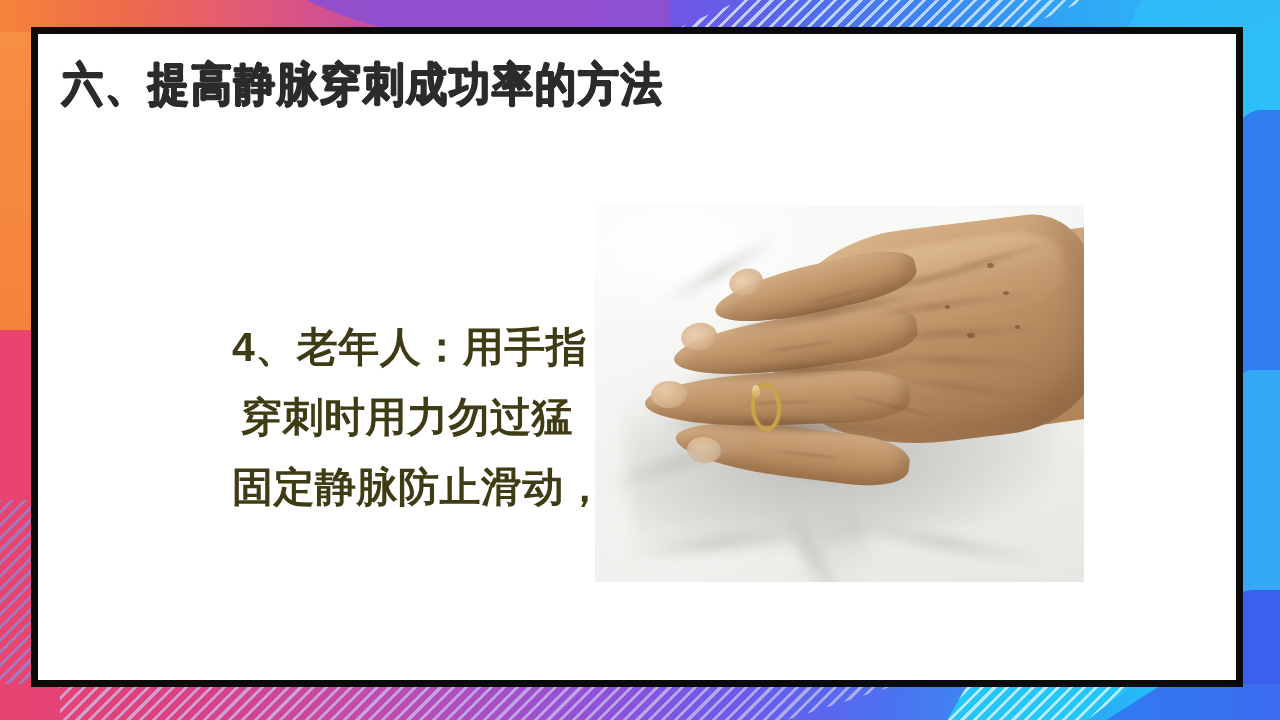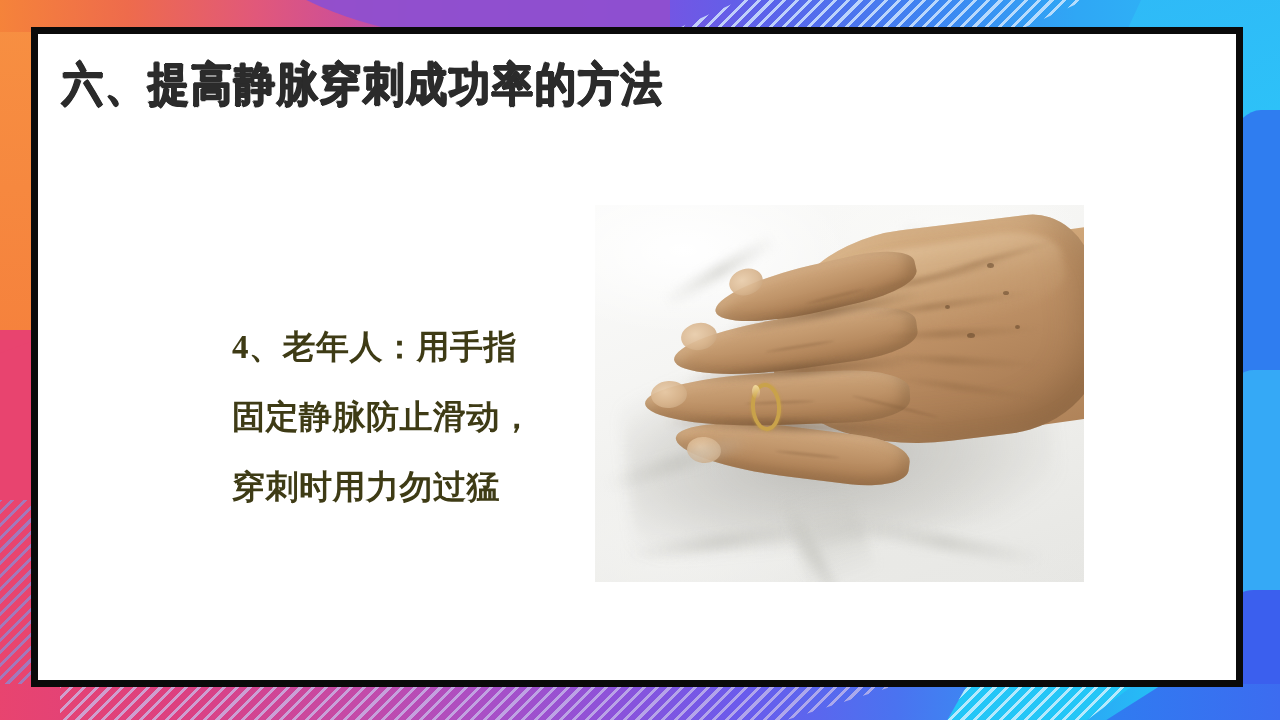--- a/index.html
+++ b/index.html
@@ -285,26 +285,27 @@
       -1px 0 0 #2B2B2B,
        0 1px 0 #2B2B2B,
        0 -1px 0 #2B2B2B;
   }
 
   .body-text {
     position: absolute;
     left: 232px;
     top: 312px;
     width: 350px;
-    font-family: Liberation Serif, serif;
-    font-size: 33px;
+    font-family: Liberation Sans, sans-serif;
+    font-size: 41px;
     font-weight: 700;
     color: #3E3B15;
     line-height: 70px;
     letter-spacing: 0.5px;
+    text-align: center;
   }
   .body-text .tline { display: block; white-space: nowrap; }
   .body-text .tline.l2 { text-indent: 0; }
   .body-text .tline.l3 { text-indent: 0; }
 
   
   .photo {
     position: absolute;
     left: 595px;
     top: 205px;
@@ -524,22 +525,22 @@
     <div class="band-bottom-cyan-stripes"></div>
     <div class="band-bottom-blue-right"></div>
   </div>
 
   <div class="card-frame"></div>
 
   <div class="slide-title">六、提高静脉穿刺成功率的方法</div>
 
   <div class="body-text">
     <span class="tline l1">4、老年人：用手指</span>
+    <span class="tline l3">穿刺时用力勿过猛</span>
     <span class="tline l2">固定静脉防止滑动，</span>
-    <span class="tline l3">穿刺时用力勿过猛</span>
   </div>
 
   <div class="photo">
     <div class="cloth"></div>
 
     <div class="fold f5"></div>
     <div class="fold f6"></div>
 
     <div class="hand-shadow"></div>
 

